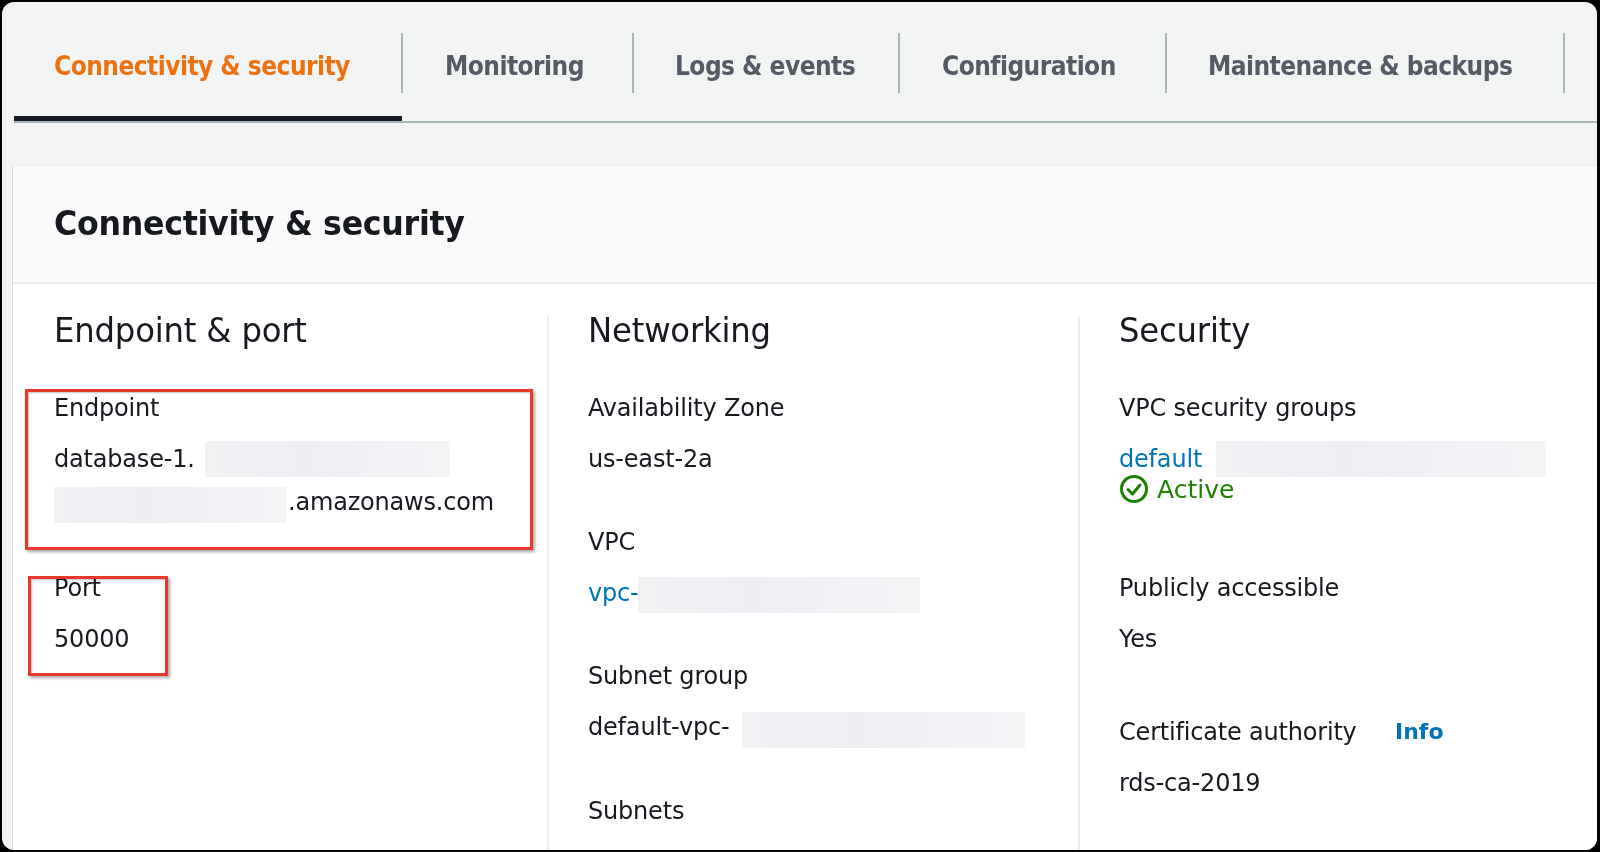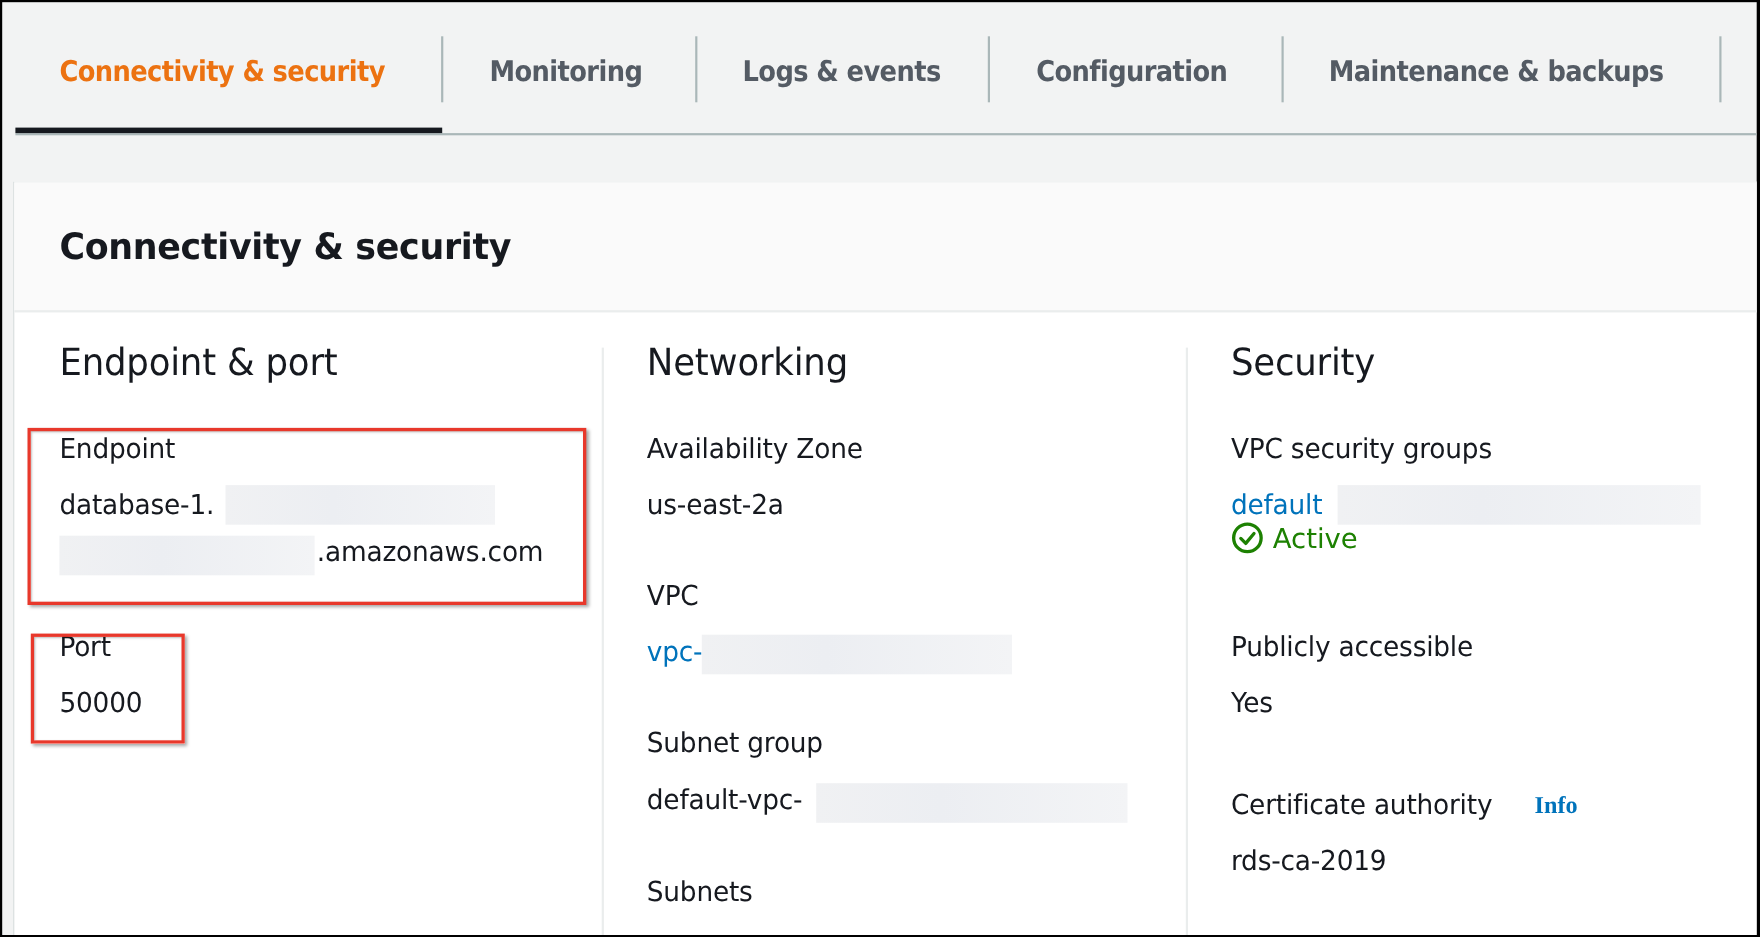--- a/index.html
+++ b/index.html
@@ -6,20 +6,21 @@
     html, body {
       width: 1600px; height: 852px; overflow: hidden;
       background: #000;
       font-family: "DejaVu Sans", sans-serif;
     }
     .frame {
       position: absolute; left: 2px; top: 2px;
       width: 1595px; height: 848px;
       background: #f2f3f3;
       overflow: hidden;
+      border-radius: 12px;
     }
     .tabs-baseline {
       position: absolute; left: 12px; right: 0; top: 119px; height: 2px;
       background: #aab7b8;
     }
     .tab {
       position: absolute; top: 44px; height: 40px;
       font-family: "DejaVu Sans", sans-serif;
       font-weight: bold; font-size: 26px; letter-spacing: -0.6px;
       color: #545b64; white-space: nowrap; cursor: pointer;
@@ -71,21 +72,21 @@
       position: absolute; height: 36px;
       background: linear-gradient(90deg, #f0f1f3 0%, #eceef2 40%, #f3f4f6 100%);
     }
     .status-active {
       position: absolute; display: flex; align-items: center; gap: 8px;
       color: #1d8102; font-size: 25px; white-space: nowrap;
     }
     .status-active svg { width: 30px; height: 30px; }
     .info-link {
       font-weight: bold; font-size: 22px; color: #0073bb; cursor: pointer;
-      position: absolute; white-space: nowrap; font-family: Liberation Serif, serif;
+      position: absolute; white-space: nowrap;
     }
     .highlight-box {
       position: absolute; border: 3px solid #e8382b;
       box-shadow: 2px 2px 3px rgba(0,0,0,0.35), inset 1px 1px 2px rgba(0,0,0,0.25);
       pointer-events: none;
     }
   </style>
 </head>
 <body>
 

